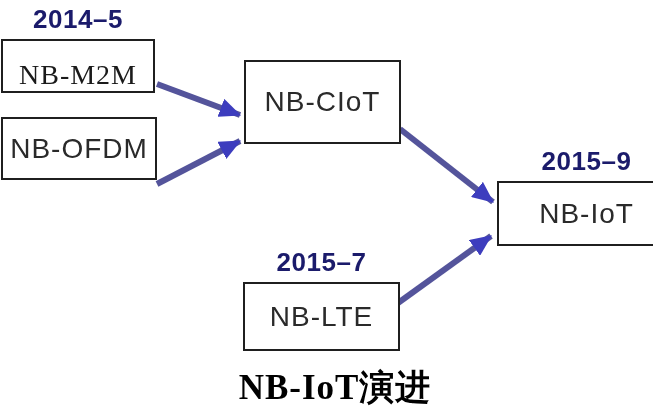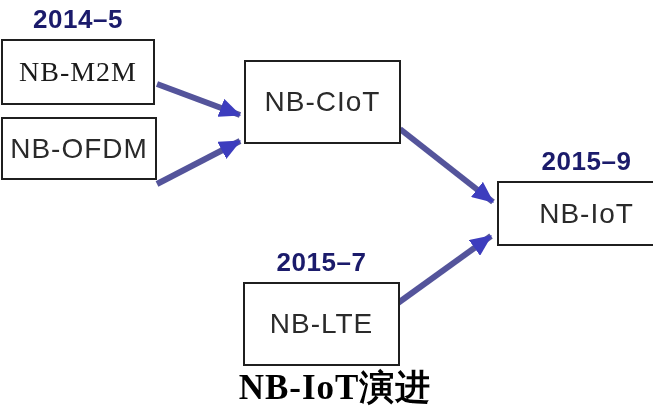--- a/index.html
+++ b/index.html
@@ -41,28 +41,28 @@
     display:flex;align-items:center;justify-content:center;
   }
   .box-label{
     font-size:28px;
     color:var(--box-text);
     letter-spacing:1px;
     white-space:nowrap;
   }
   
   .node-nb-m2m {left:1px;  top:6px;  width:154px;}
-  .node-nb-m2m  .box{height:66px;}
+  .node-nb-m2m  .box{height:54px;align-items:flex-end;}
   .node-nb-m2m  .box-label{font-family:"Liberation Serif","DejaVu Serif",serif;color:#1a1a1a;}
   .node-nb-ofdm{left:1px;  top:117px;width:156px;}
   .node-nb-ofdm .box{height:63px;}
   .node-nb-ciot{left:244px;top:60px; width:157px;}
   .node-nb-ciot .box{height:84px;}
   .node-nb-lte {left:243px;top:237px;width:157px;margin-top:12px;}
-  .node-nb-lte  .box{height:84px;}
+  .node-nb-lte  .box{height:69px;}
   .node-nb-iot {left:497px;top:148px;width:179px;}
   .node-nb-iot  .box{height:65px;}
   .diagram-title{
     position:absolute;left:0;top:364px;width:670px;
     text-align:center;
     font-family:"Liberation Serif","DejaVu Serif",serif;
     font-weight:700;
     font-size:35px;
     color:var(--title-text);
     letter-spacing:1px;

